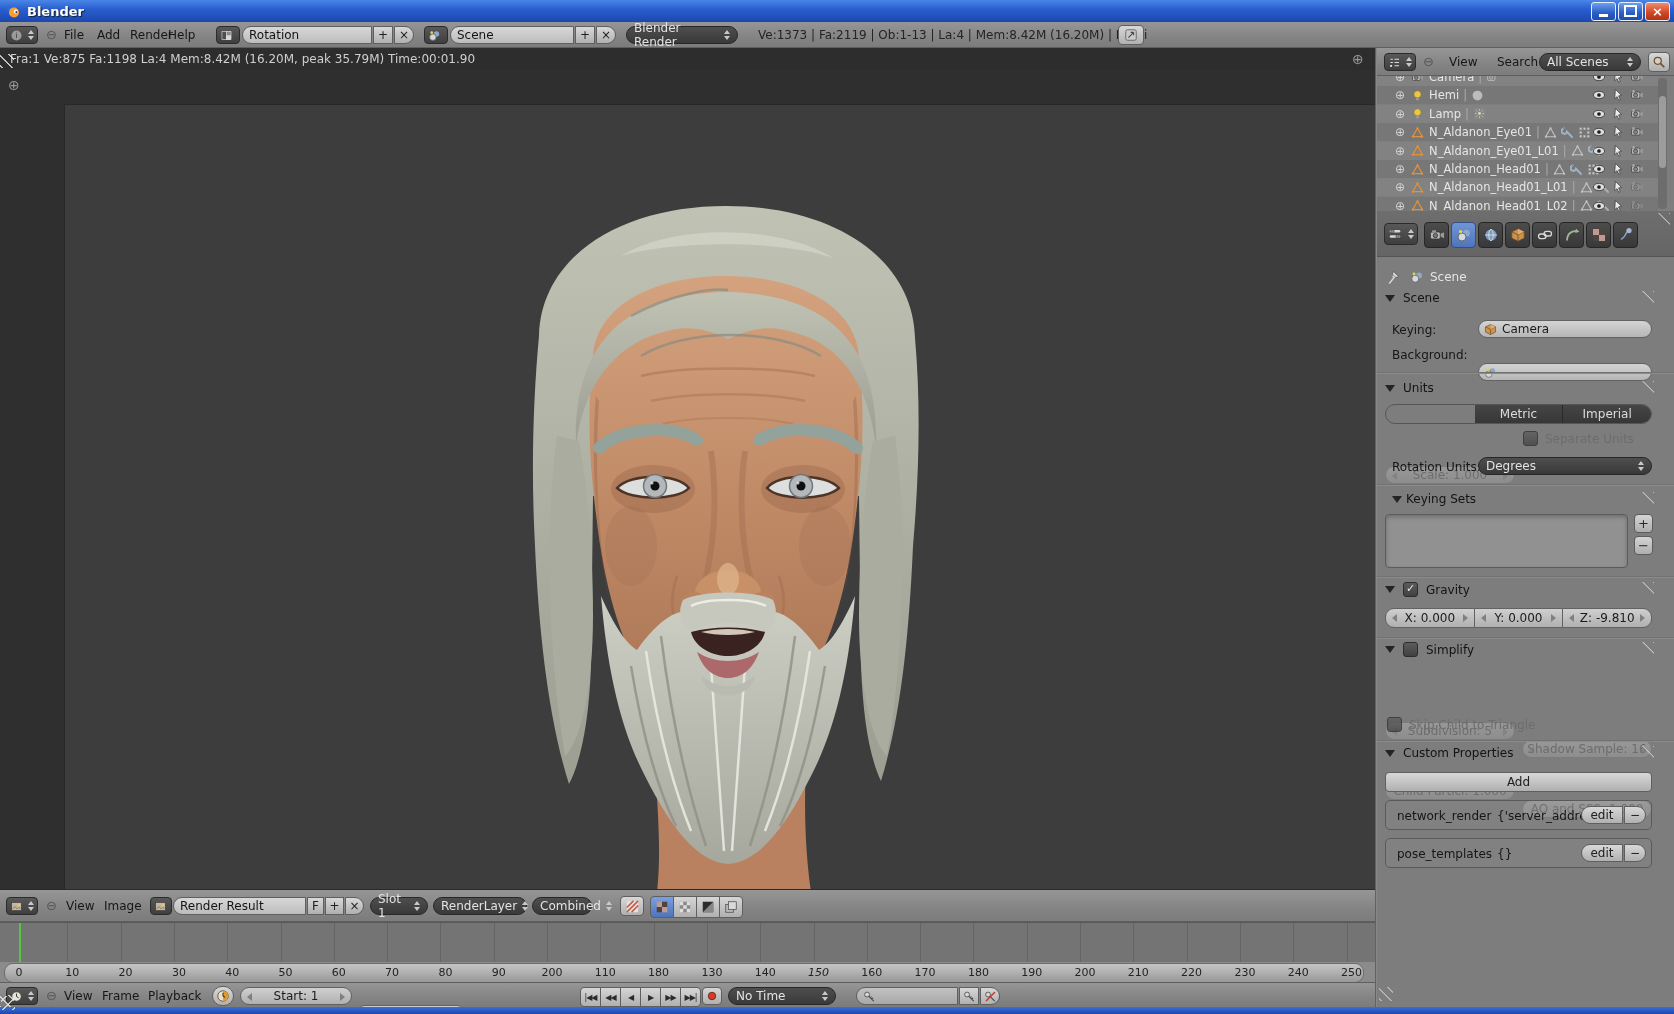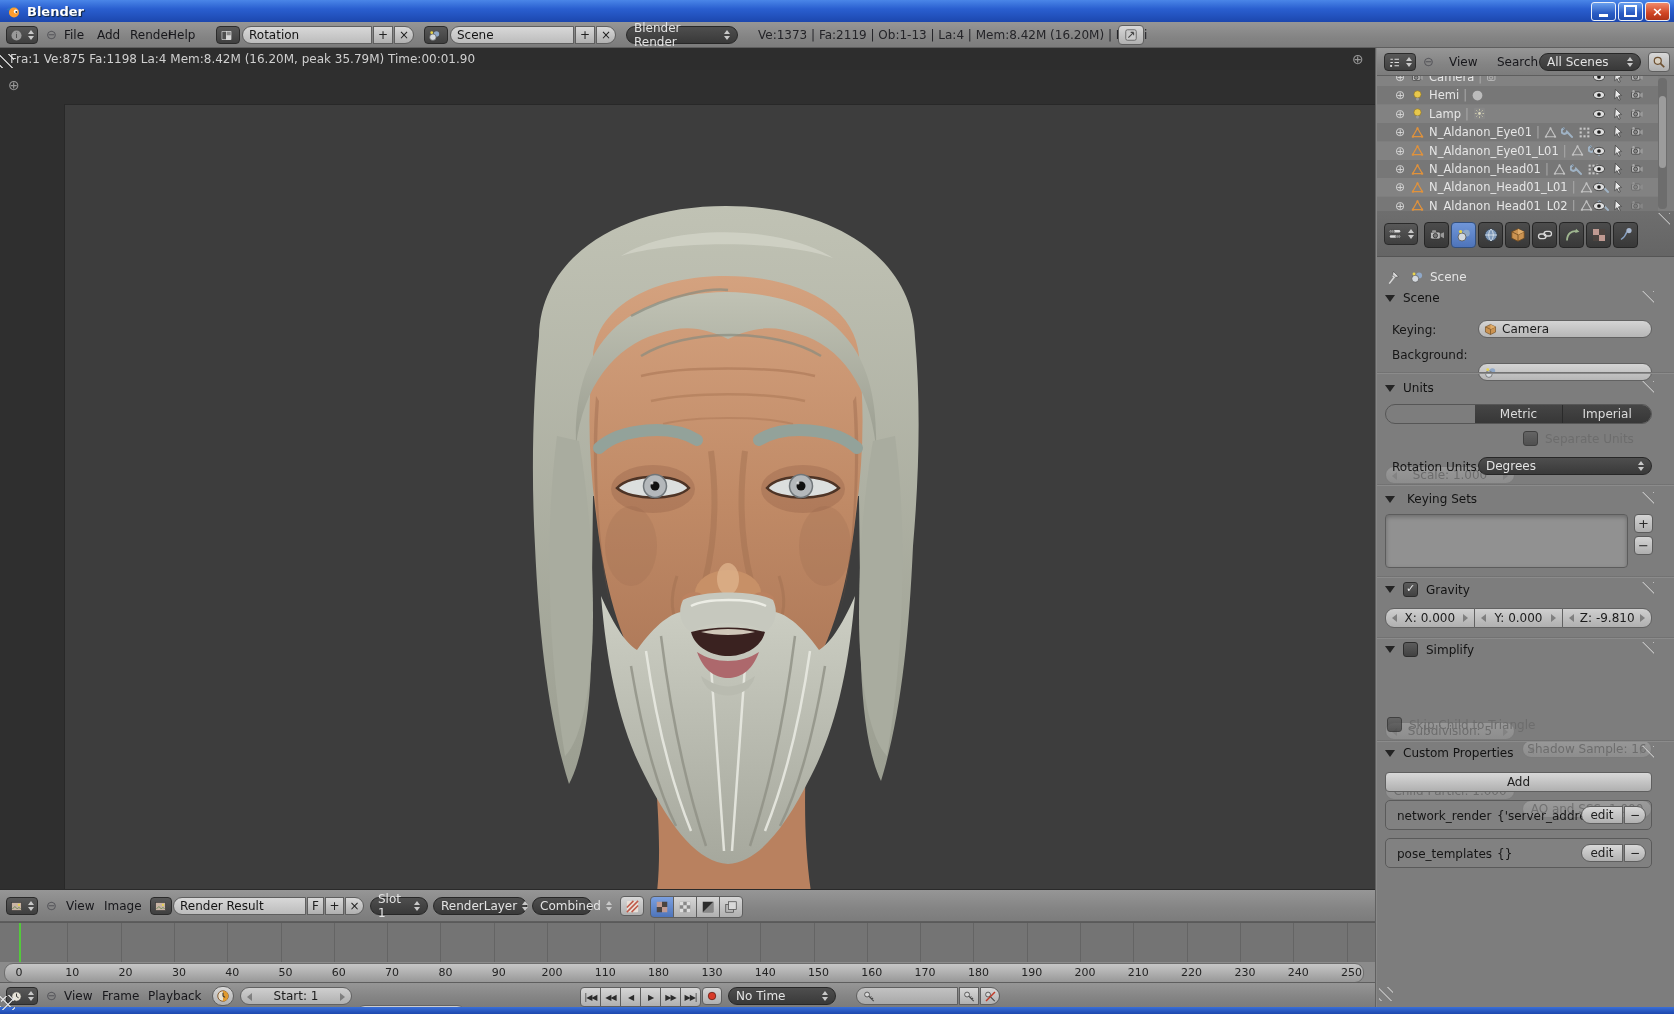--- a/index.html
+++ b/index.html
@@ -401,21 +401,21 @@
       <span class="tick" style="left: 280.5px;">50</span>
       <span class="tick" style="left: 333.8px;">60</span>
       <span class="tick" style="left: 387.1px;">70</span>
       <span class="tick" style="left: 440.4px;">80</span>
       <span class="tick" style="left: 493.7px;">90</span>
       <span class="tick" style="left: 547px;">200</span>
       <span class="tick" style="left: 600.3px;">110</span>
       <span class="tick" style="left: 653.6px;">180</span>
       <span class="tick" style="left: 706.9px;">130</span>
       <span class="tick" style="left: 760.2px;">140</span>
-      <span class="tick" style="left: 813.5px;">150</span>
+      <span class="tick" style="left: 813.5px; font-style: italic;">150</span>
       <span class="tick" style="left: 866.8px;">160</span>
       <span class="tick" style="left: 920.1px;">170</span>
       <span class="tick" style="left: 973.4px;">180</span>
       <span class="tick" style="left: 1026.7px;">190</span>
       <span class="tick" style="left: 1080px;">200</span>
       <span class="tick" style="left: 1133.3px;">210</span>
       <span class="tick" style="left: 1186.6px;">220</span>
       <span class="tick" style="left: 1239.9px;">230</span>
       <span class="tick" style="left: 1293.2px;">240</span>
       <span class="tick" style="left: 1346.5px;">250</span>
@@ -1103,21 +1103,21 @@
   <span class="abs prop-label" style="left:15px;top:249px">Rotation Units:</span>
   <div class="abs dd" style="left:101px;top:246px;width:174px">
     <span>Degrees</span>
     <span class="spin">
         <b class="up"></b>
         <b class="dn"></b>
       </span>
   </div>
   <div class="abs hsep" style="left:0;top:273px;width:297px"></div>
 
-  <div class="abs" style="left:8px;top:281px;display:flex;align-items:center;gap:12px">
+  <div class="abs" style="left:15px;top:281px;display:flex;align-items:center;gap:4px">
     <div class="tri-down"></div>
     <span class="panel-title">Keying Sets</span>
   </div>
   <div class="abs pgrip" style="left:262px;top:281px"></div>
   <div class="abs listbox" style="left:8px;top:303px;width:243px;height:54px"></div>
   <div class="abs sqbtn" style="left:257px;top:303px">+</div>
   <div class="abs sqbtn" style="left:257px;top:325px">−</div>
   <div class="abs hsep" style="left:0;top:365px;width:297px"></div>
 
   <div class="abs" style="left:8px;top:371px;display:flex;align-items:center;gap:8px">

